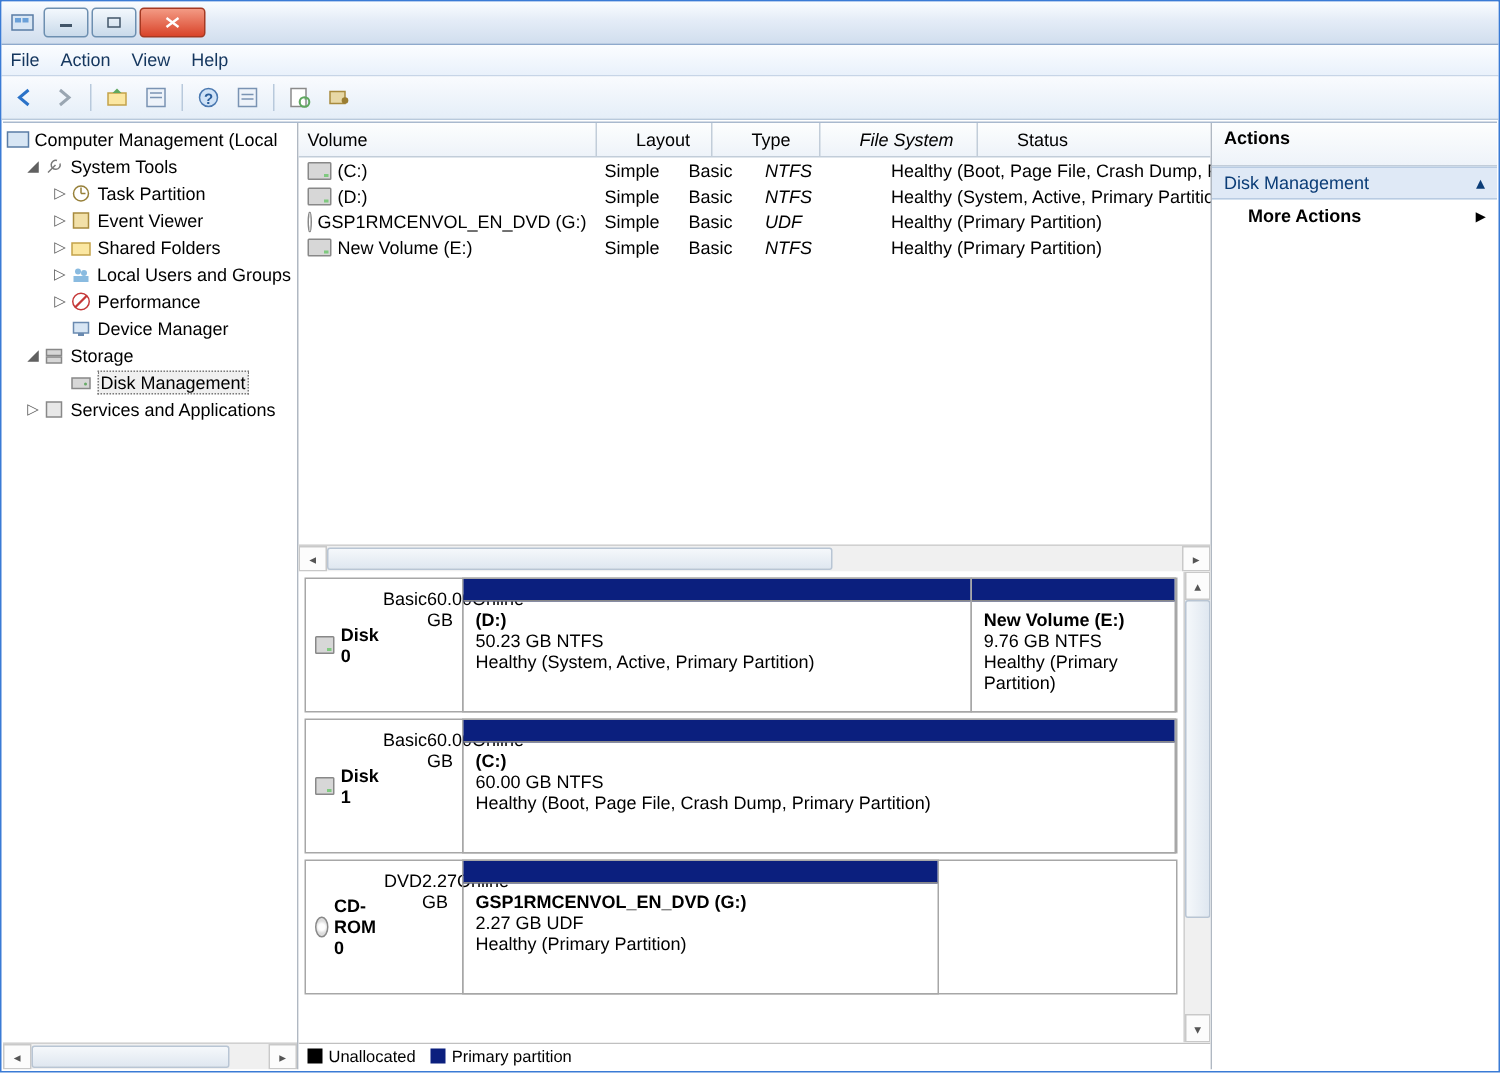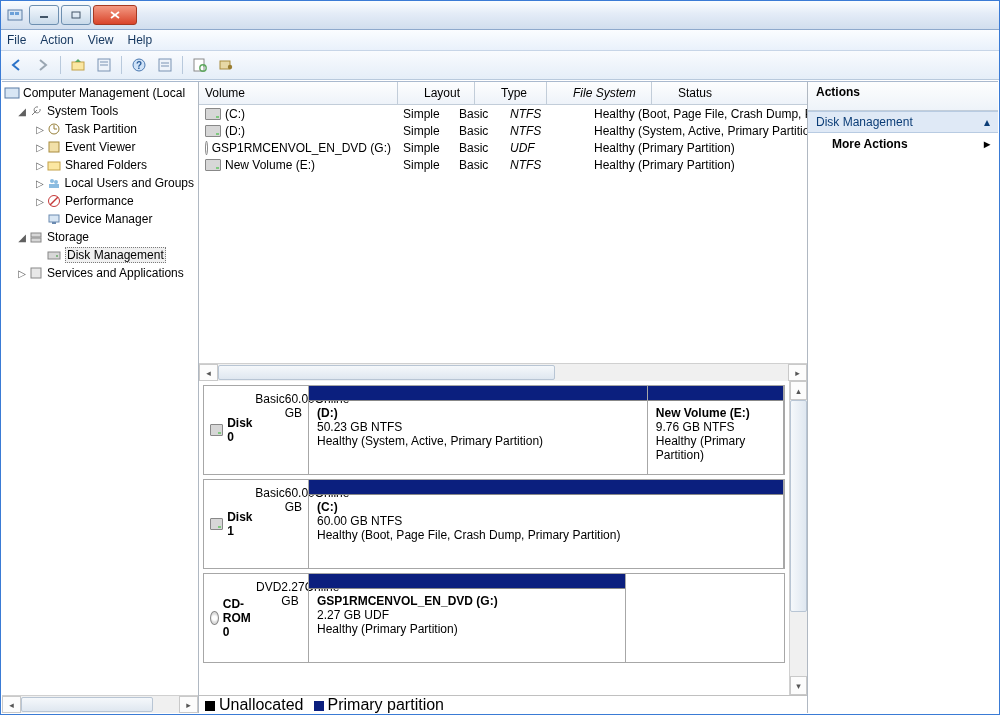--- a/index.html
+++ b/index.html
@@ -58,21 +58,21 @@
 .disk-vol .bar{height:14px;background:#0b1f7e;border-bottom:1px solid #888;}
 .disk-vol .vcontent{padding:5px 8px;flex:1;}
 .disk-vol .vname{font-weight:bold;}
 
 .disk-vscroll{width:17px;background:#f0f0f0;display:flex;flex-direction:column;border-left:1px solid #d0d0d0;}
 .disk-vscroll .arrow{height:17px;background:#fcfcfc;border:1px solid #c9c9c9;display:flex;align-items:center;justify-content:center;font-size:9px;color:#555;}
 .disk-vscroll .track{flex:1;position:relative;}
 .disk-vscroll .thumb{position:absolute;top:0;left:0;right:0;height:210px;background:linear-gradient(90deg,#f5f8fb,#dfe7f0);border:1px solid #b8c5d4;border-radius:2px;}
 
 
-.legend{height:17px;background:#fff;border-top:1px solid #c0c0c0;display:flex;align-items:center;padding:0 6px;gap:10px;font-size:16px;}
+.legend{height:17px;background:#fff;border-top:1px solid #c0c0c0;display:flex;align-items:center;padding:0 6px;gap:10px;font-size:11px;}
 .legend .sw{width:10px;height:10px;display:inline-block;margin-right:4px;vertical-align:-1px;}
 .sw-black{background:#000;} .sw-blue{background:#0b1f7e;}
 
 
 .actions-pane{width:190px;background:#fff;}
 .actions-header{height:22px;background:linear-gradient(#fdfefe,#eef3f9);border-bottom:1px solid #c2cdd9;padding:3px 8px;font-weight:bold;}
 .action-cat{background:#dfe9f6;border-top:1px solid #b8cbe2;border-bottom:1px solid #b8cbe2;padding:3px 8px;color:#0b3d77;display:flex;justify-content:space-between;align-items:center;}
 .action-item{padding:4px 8px 4px 24px;display:flex;justify-content:space-between;align-items:center;font-weight:bold;}
 
 

